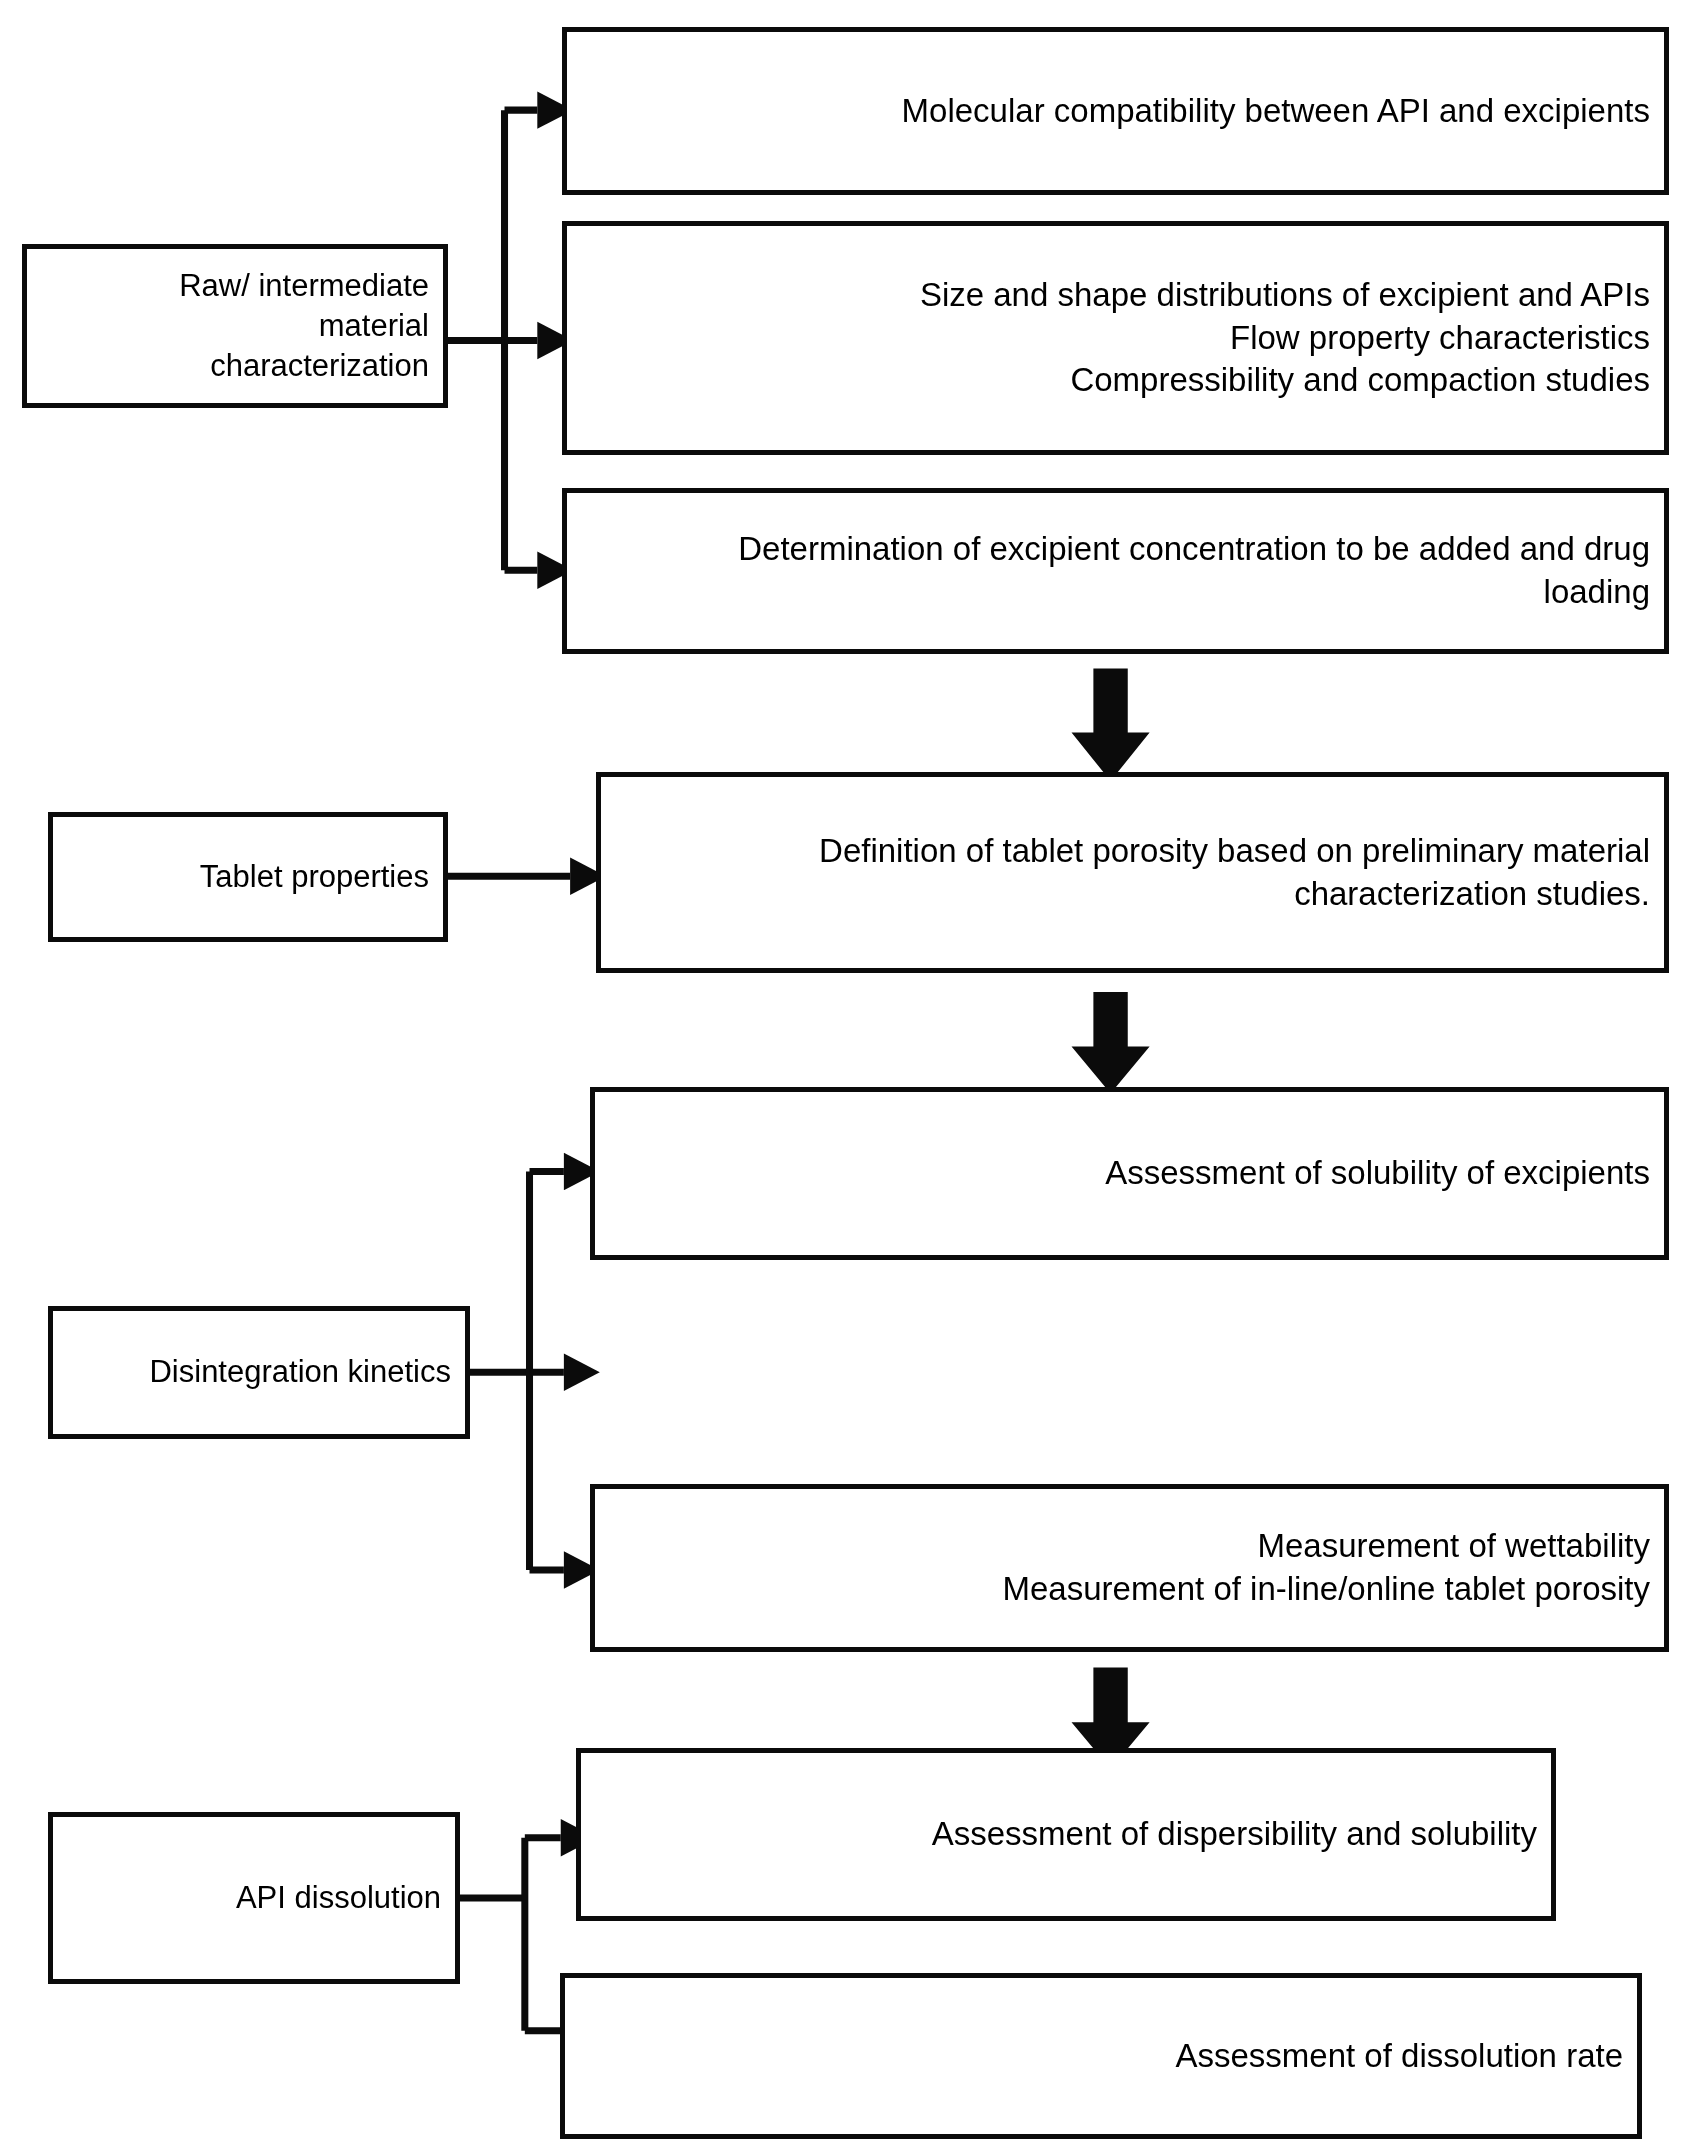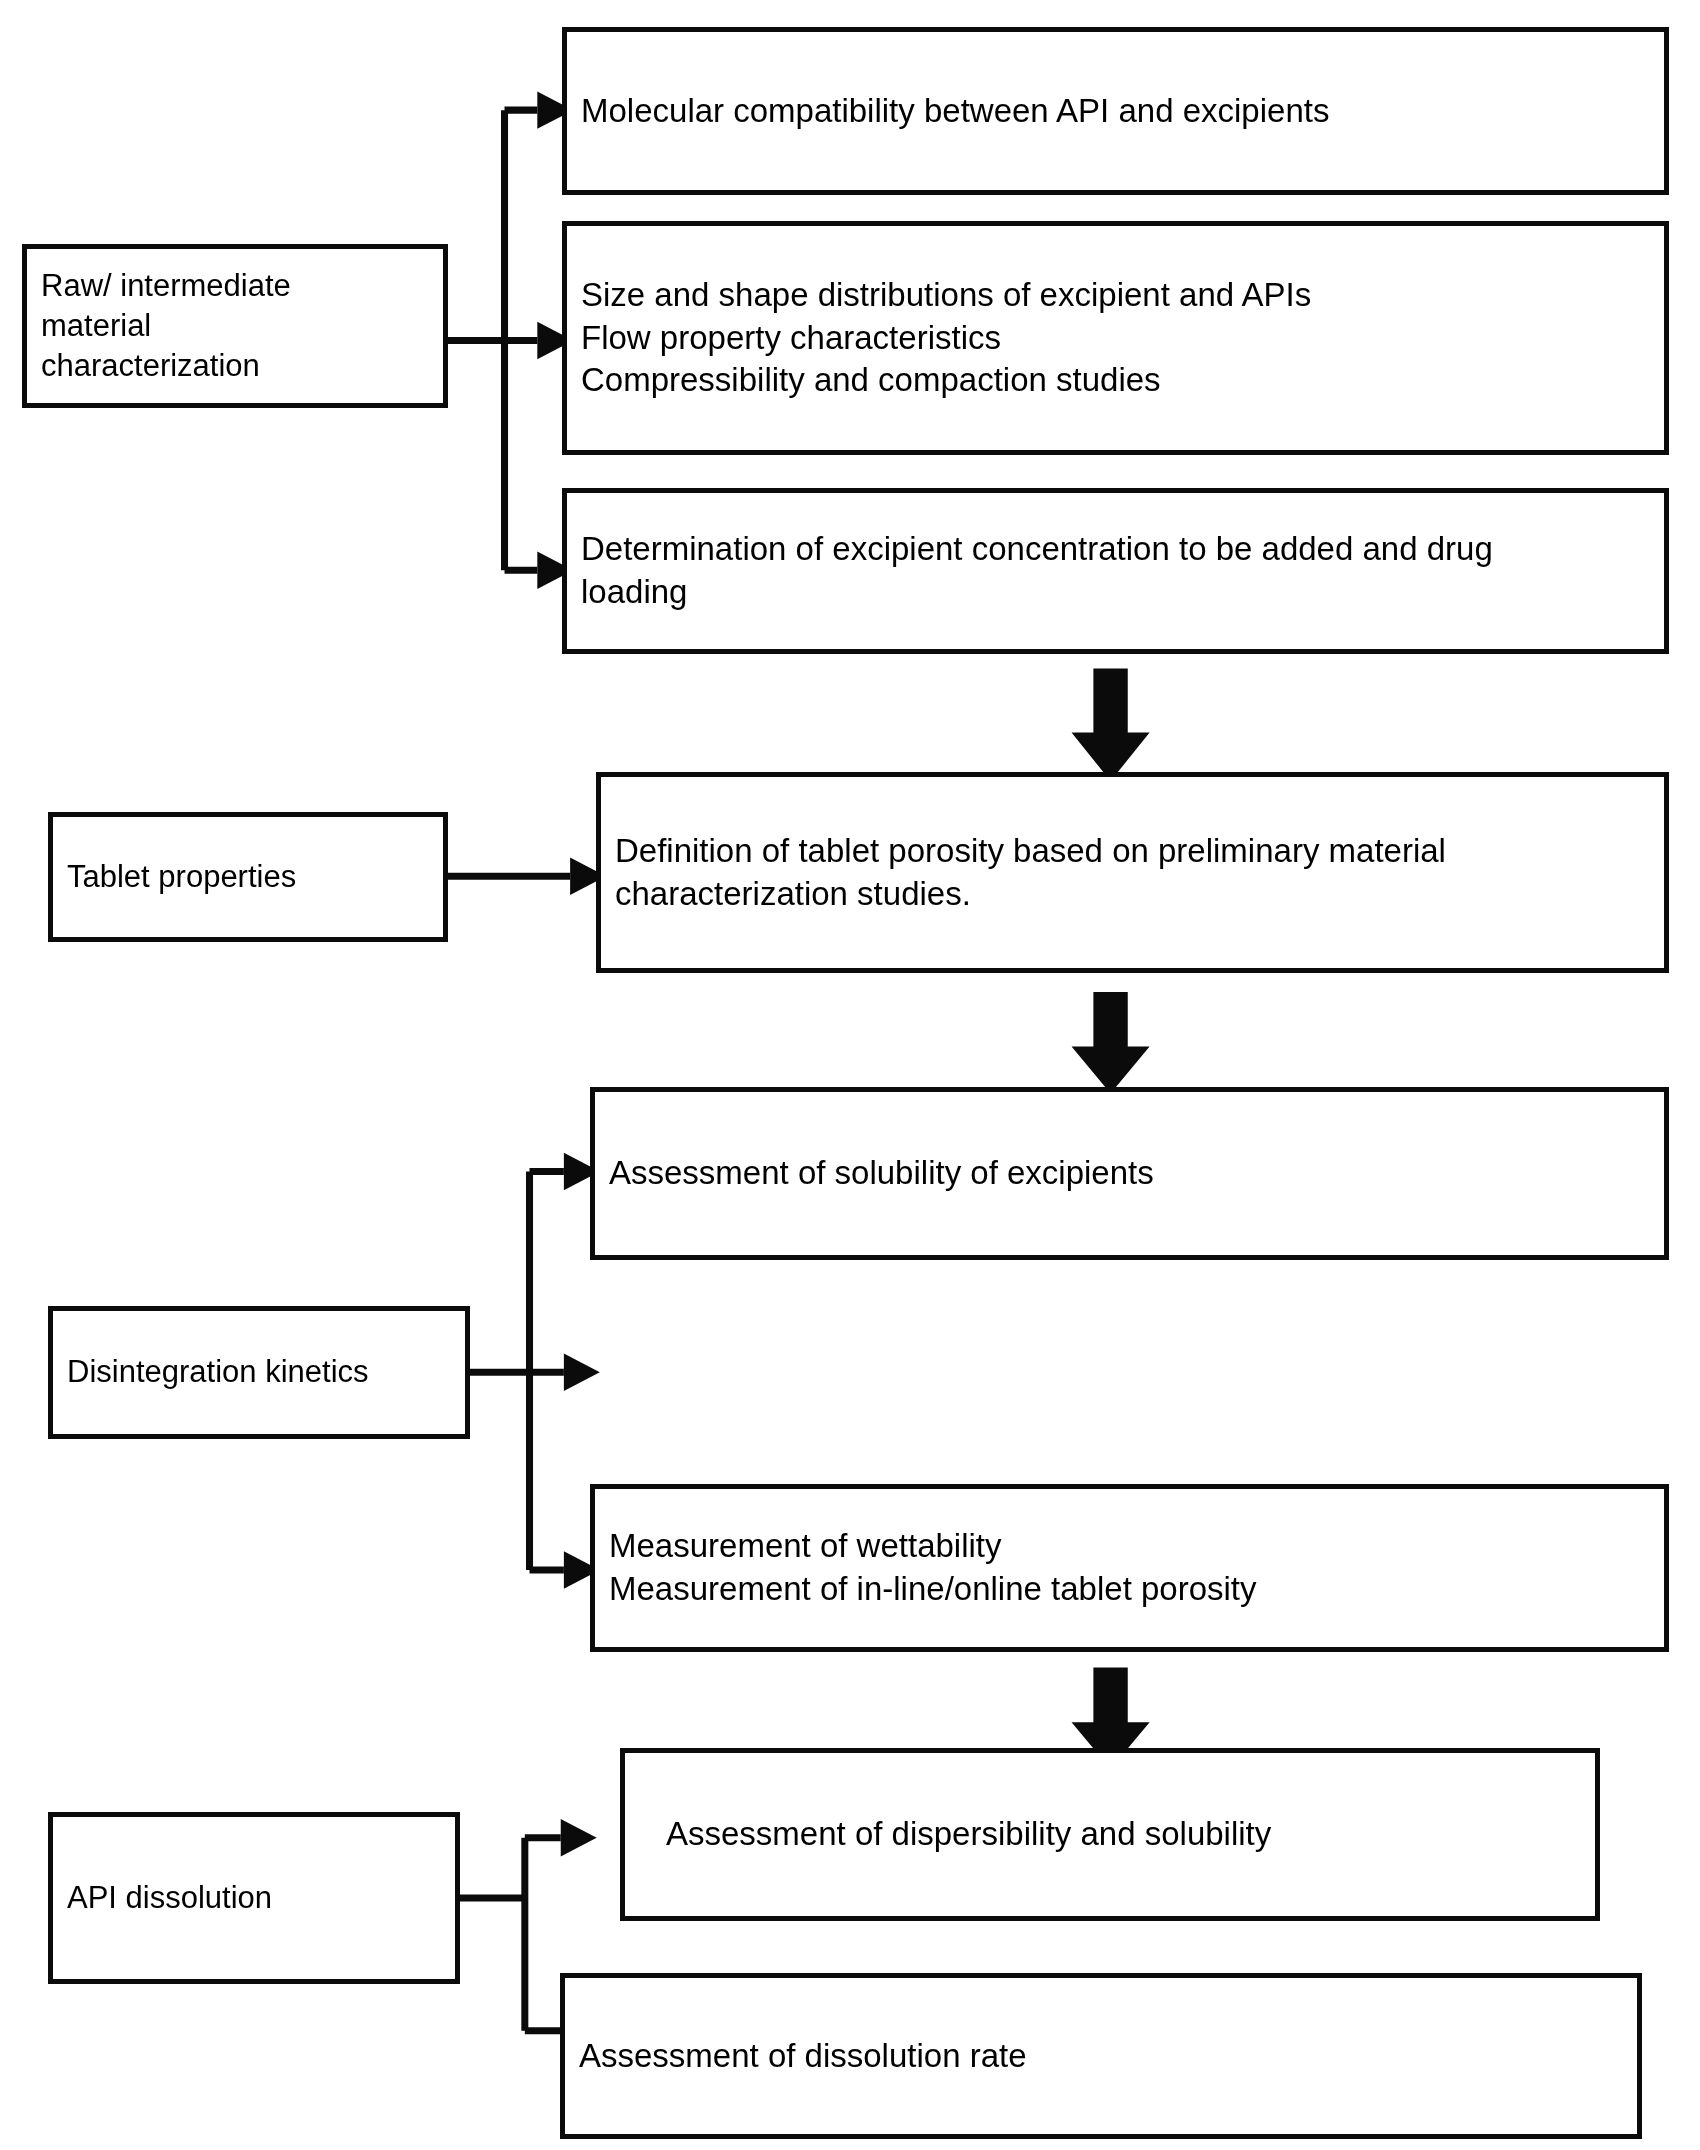--- a/index.html
+++ b/index.html
@@ -17,21 +17,21 @@
     overflow: hidden;
   }
   .node {
     position: absolute;
     box-sizing: border-box;
     background: #ffffff;
     border: 5.5px solid #0b0b0b;
     display: flex;
     align-items: center;
     justify-content: center;
-    text-align: left;
+    text-align: right;
     color: #000000;
     line-height: 1.30;
     padding: 4.7px 14px;
   }
   .node .lines {
     width: 100%;
   }
   .node .line {
     display: block;
     white-space: nowrap;
@@ -181,21 +181,21 @@
       <span class="line">Measurement of in-line/online tablet porosity</span>
     </span>
   </div>
 
   <div class="node stage" style="left:48px; top:1812px; width:412px; height:172px;">
     <span class="lines">
       <span class="line">API dissolution</span>
     </span>
   </div>
 
-  <div class="node detail" style="left:620px; top:1748px; width:980px; height:173px;padding-left:41px;">
+  <div class="node detail" style="left:576px; top:1748px; width:980px; height:173px;padding-left:41px;">
     <span class="lines">
       <span class="line">Assessment of dispersibility and solubility</span>
     </span>
   </div>
 
   <div class="node detail" style="left:560px; top:1945px; width:1082px; height:166px;margin-top:28px;">
     <span class="lines">
       <span class="line">Assessment of dissolution rate</span>
     </span>
   </div>

